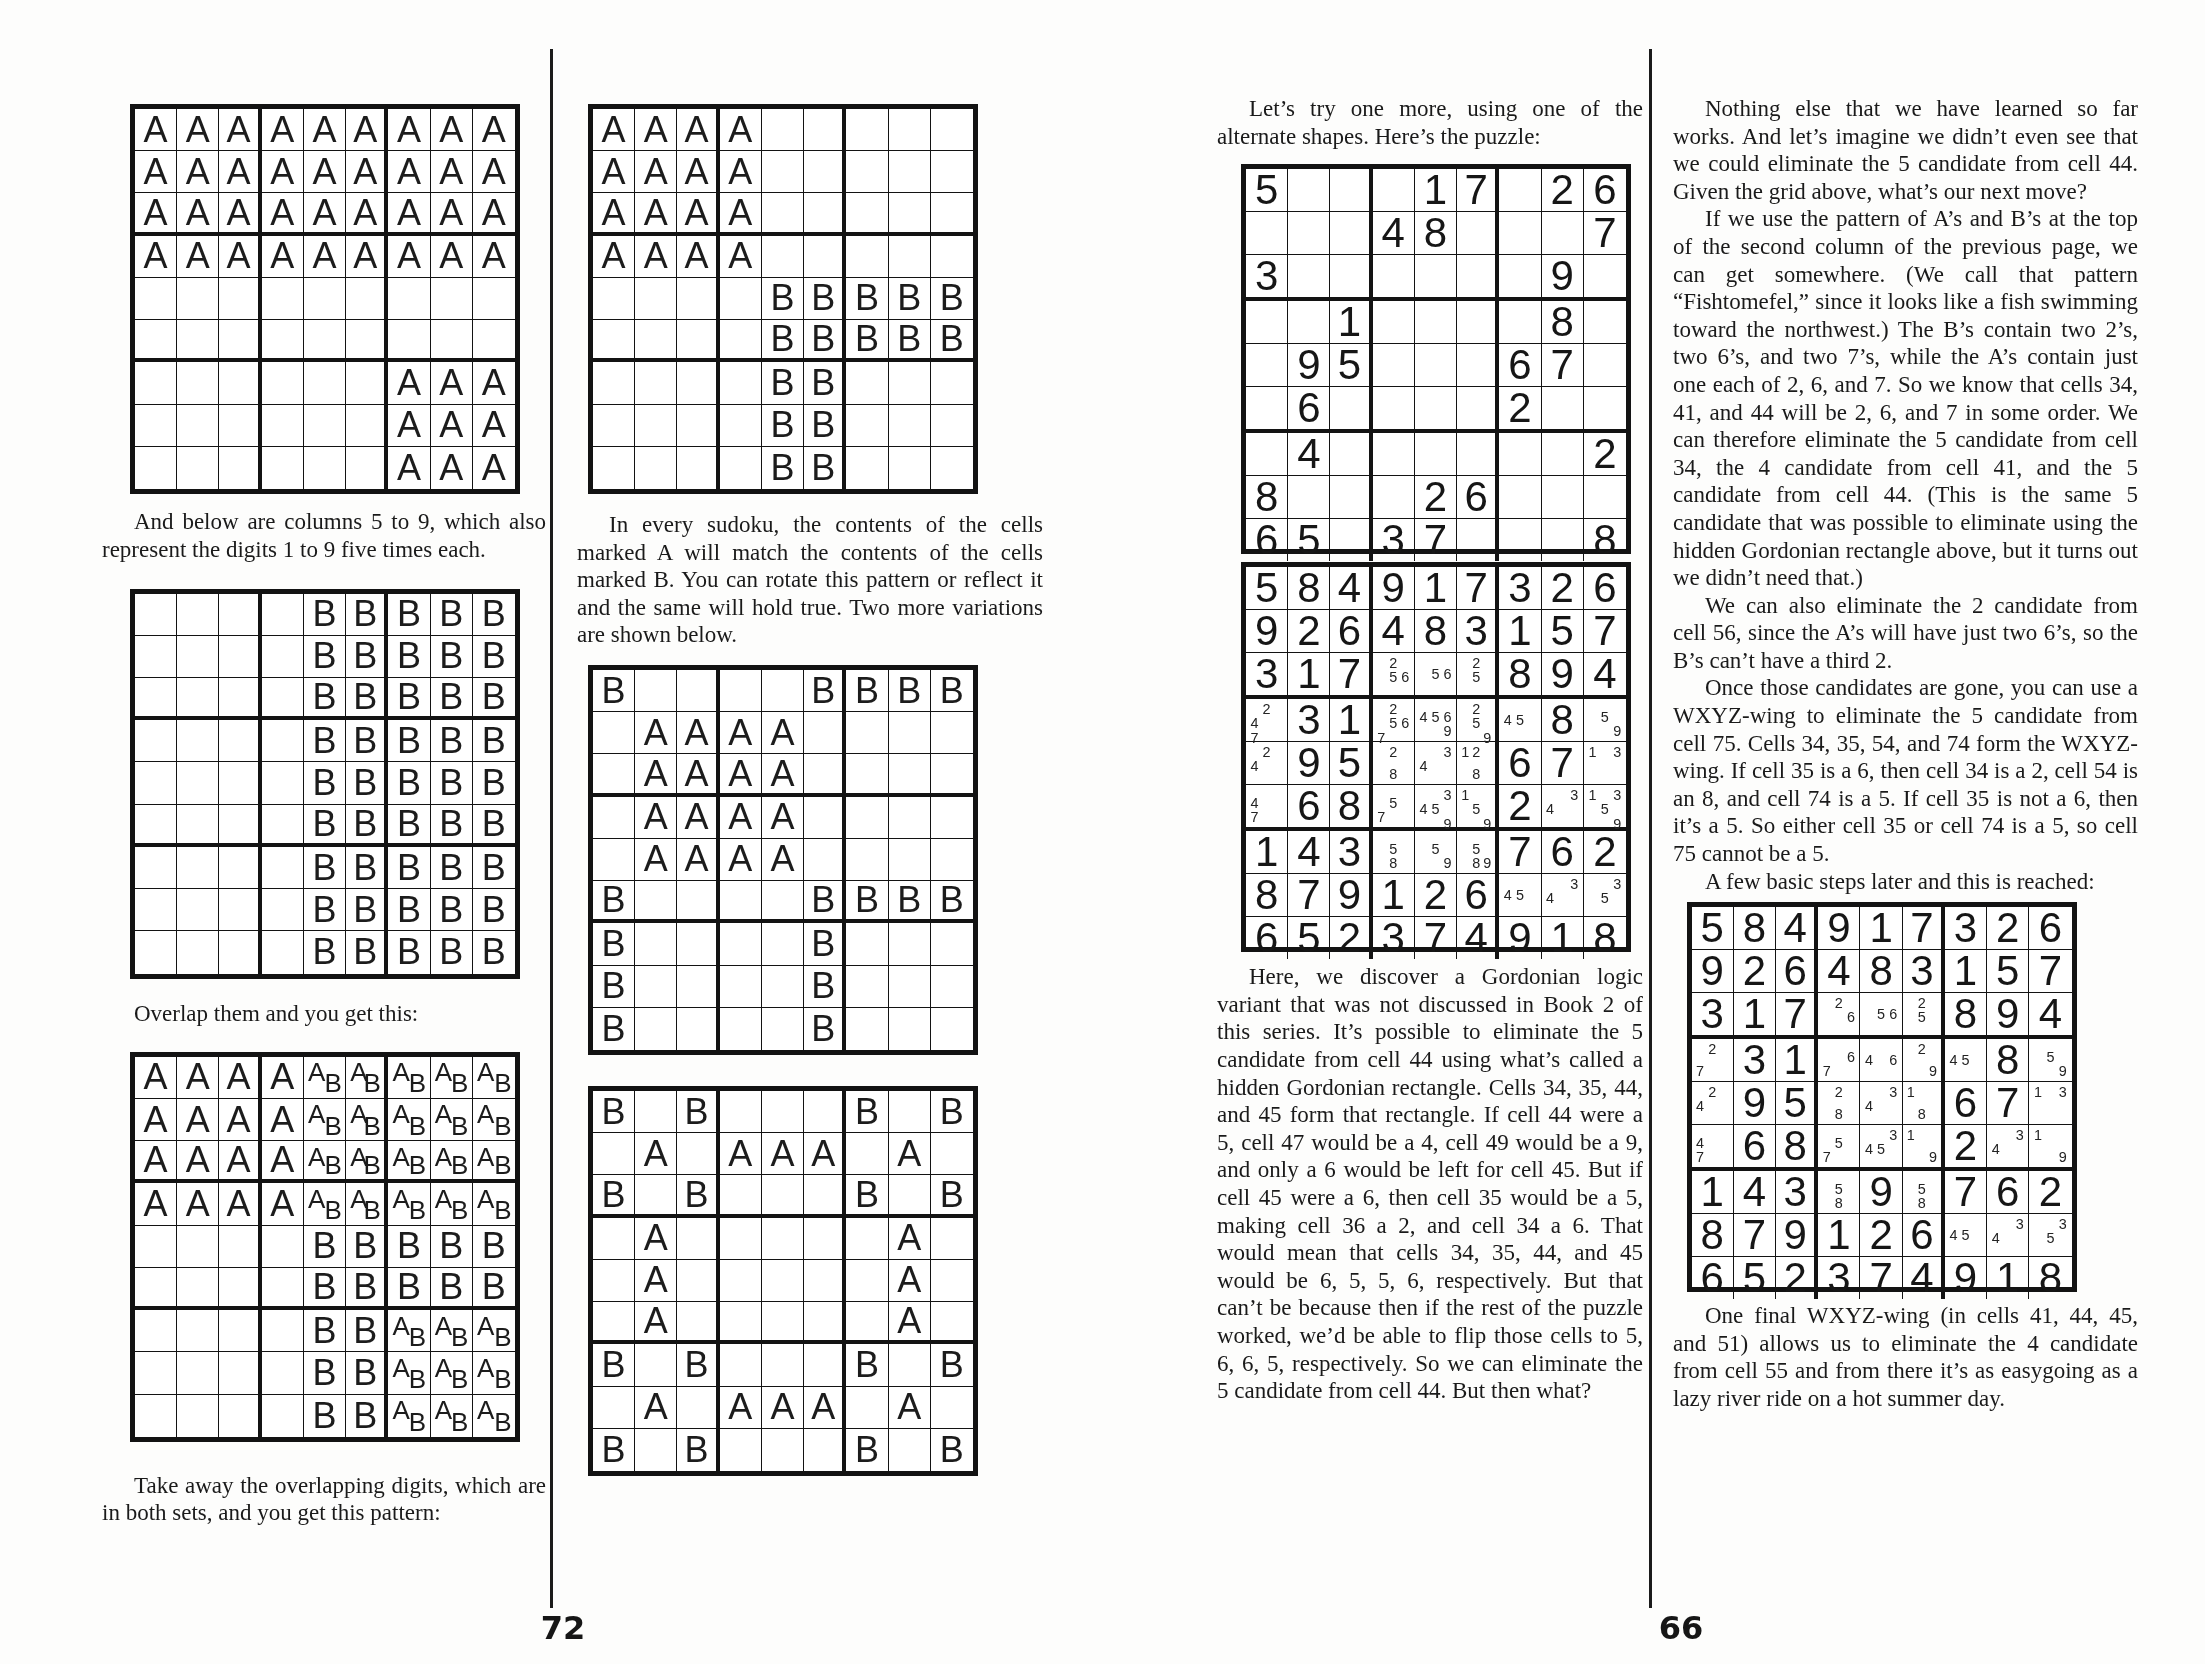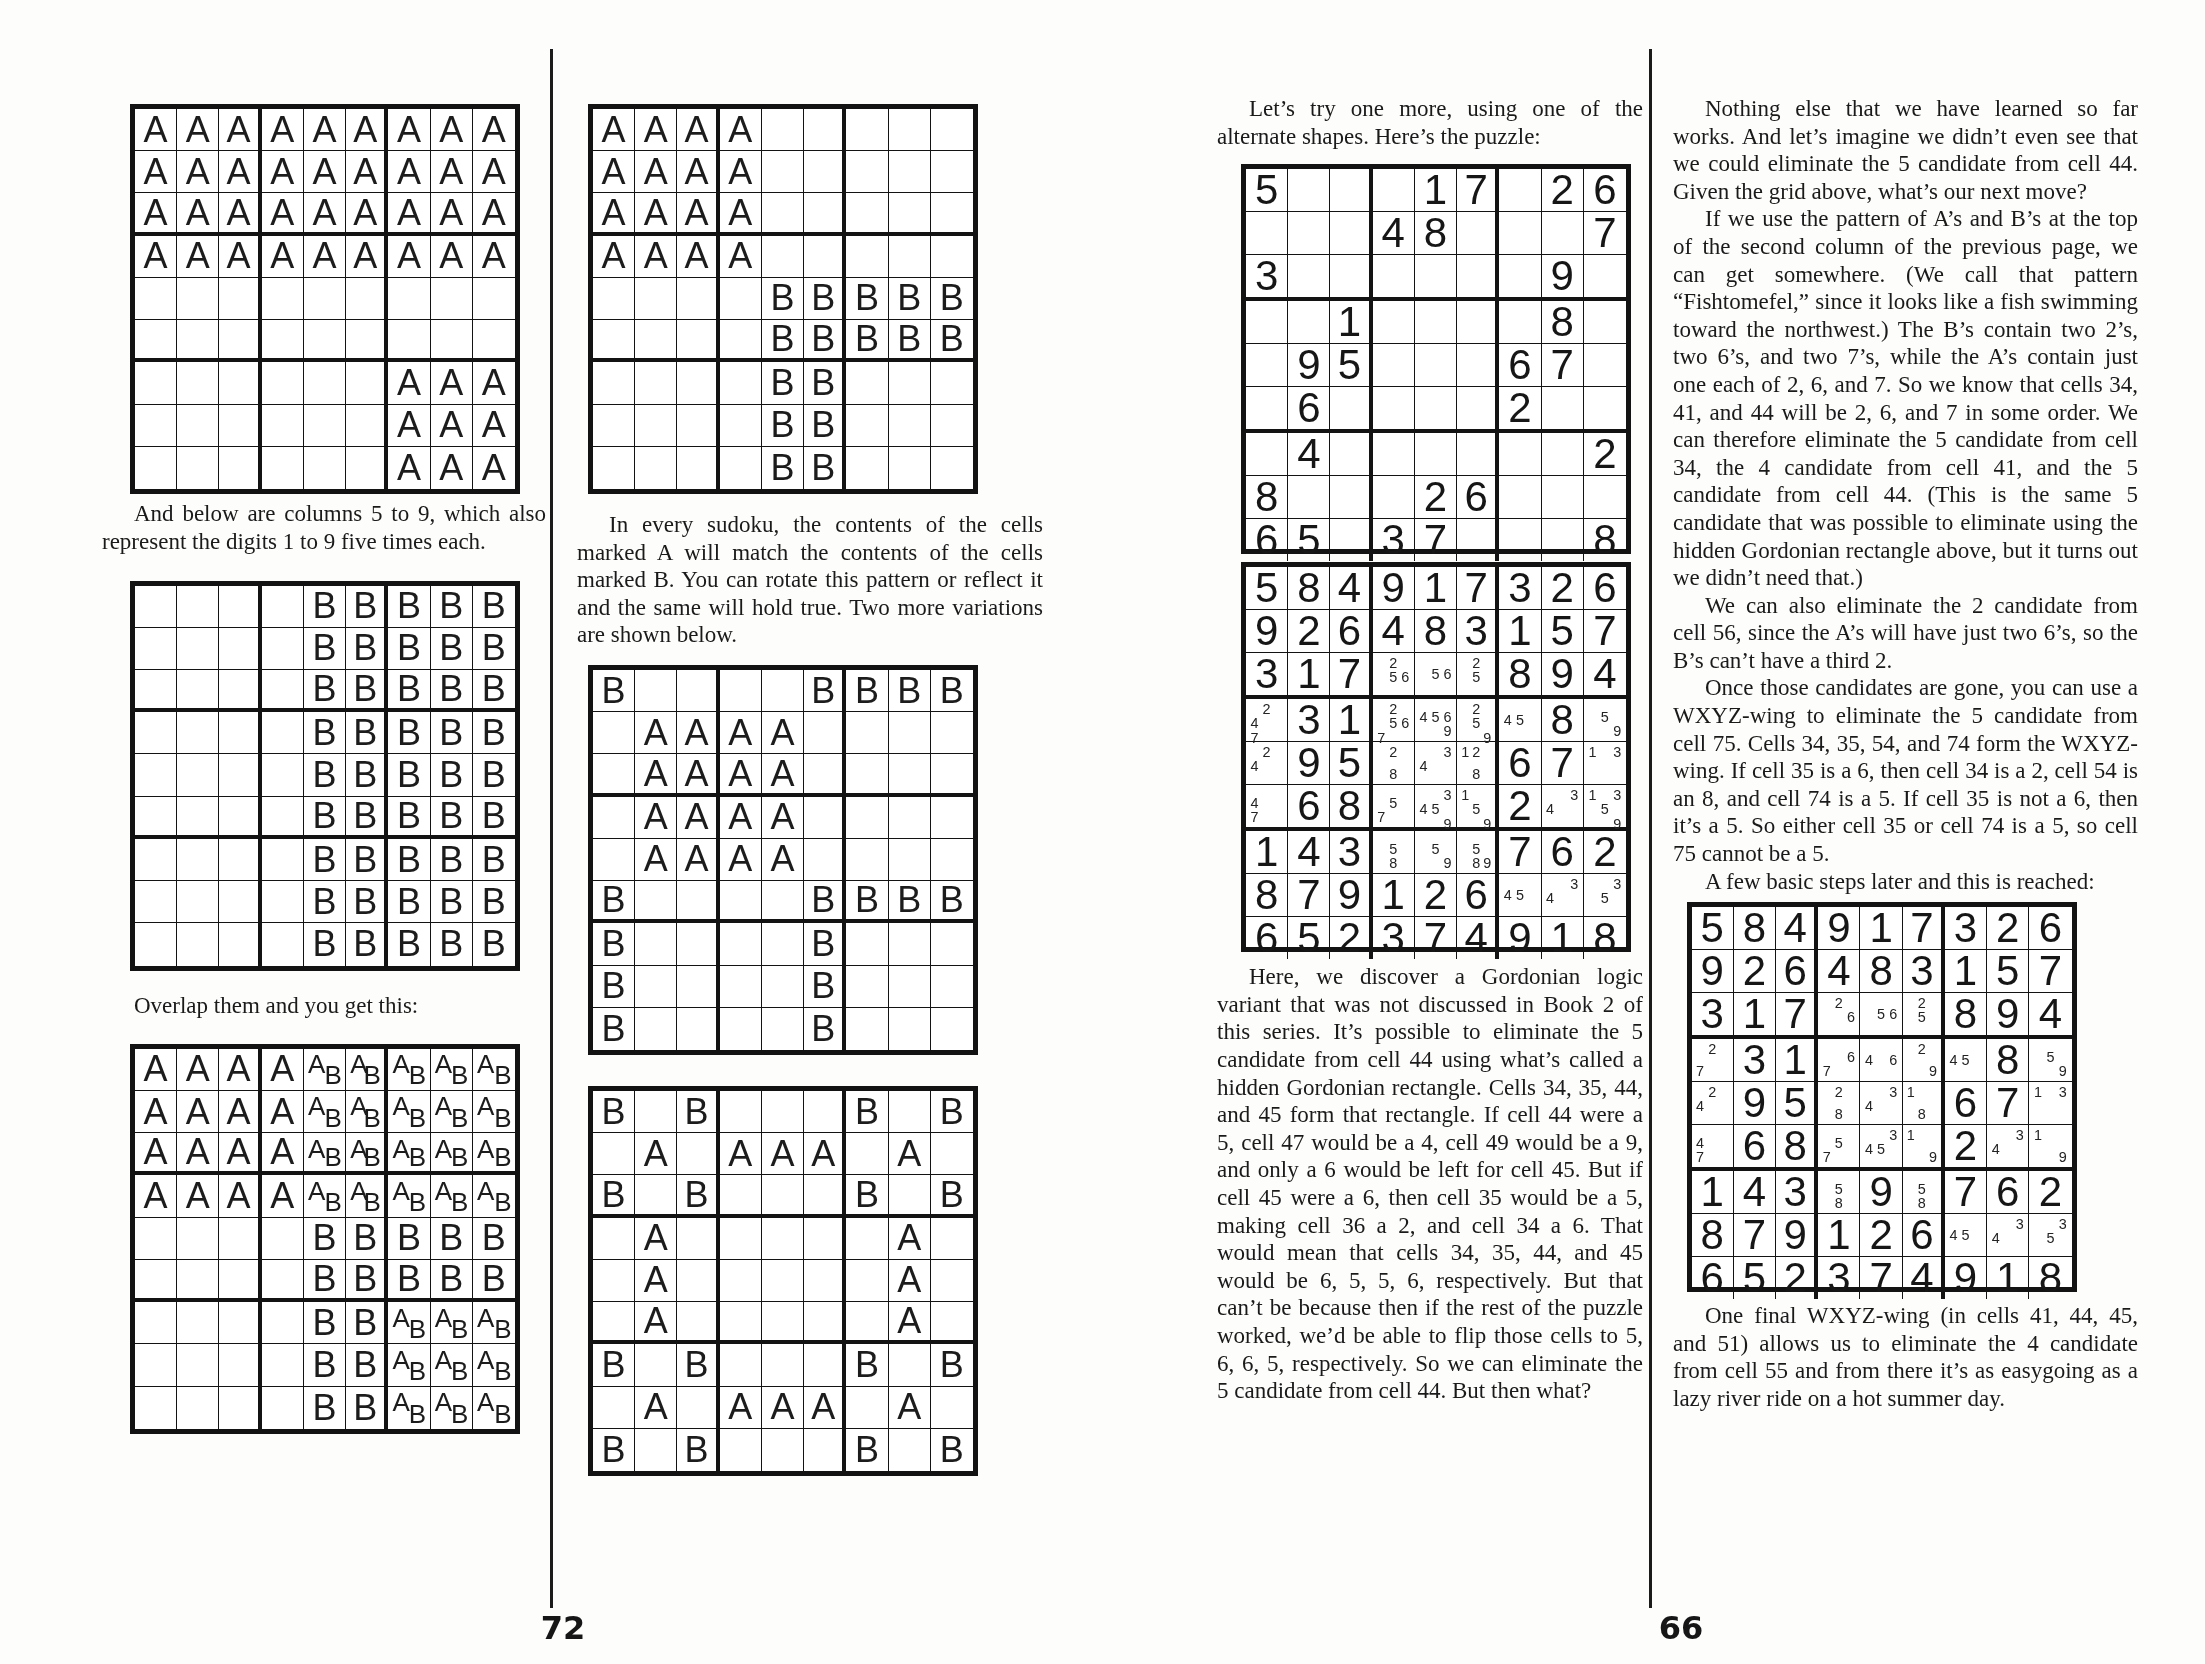--- a/index.html
+++ b/index.html
@@ -207,21 +207,21 @@
       <div class="cell lr">
         <span class="letter">A</span>
       </div>
       <div class="cell lr">
         <span class="letter">A</span>
       </div>
       <div class="cell lc lr">
         <span class="letter">A</span>
       </div>
     </div>
-  <div class="para" style="margin:6px 0 0 21px;width:444px;">And below are columns 5 to 9, which also represent the digits 1 to 9 five times each.</div>
+  <div class="para" style="margin:14px 0 0 21px;width:444px;">And below are columns 5 to 9, which also represent the digits 1 to 9 five times each.</div>
   <div class="sgrid" style="margin:25.4px 0 0 49px;">
       <div class="cell"></div>
       <div class="cell"></div>
       <div class="cell br"></div>
       <div class="cell"></div>
       <div class="cell">
         <span class="letter">B</span>
       </div>
       <div class="cell br">
         <span class="letter">B</span>
@@ -616,20 +616,21 @@
       </div>
       <div class="cell lr">
         <span class="ov-a">A</span>
         <span class="ov-b">B</span>
       </div>
       <div class="cell lc lr">
         <span class="ov-a">A</span>
         <span class="ov-b">B</span>
       </div>
     </div>
+  <div class="para" style="margin:30px 0 0 21px;width:444px;">Take away the overlapping digits, which are in both sets, and you get this pattern:</div>
 </div>
 
 <div class="col" style="left:577px;top:104px;width:466px;">
   <div class="sgrid" style="margin-left:11px;">
       <div class="cell">
         <span class="letter">A</span>
       </div>
       <div class="cell">
         <span class="letter">A</span>
       </div>

